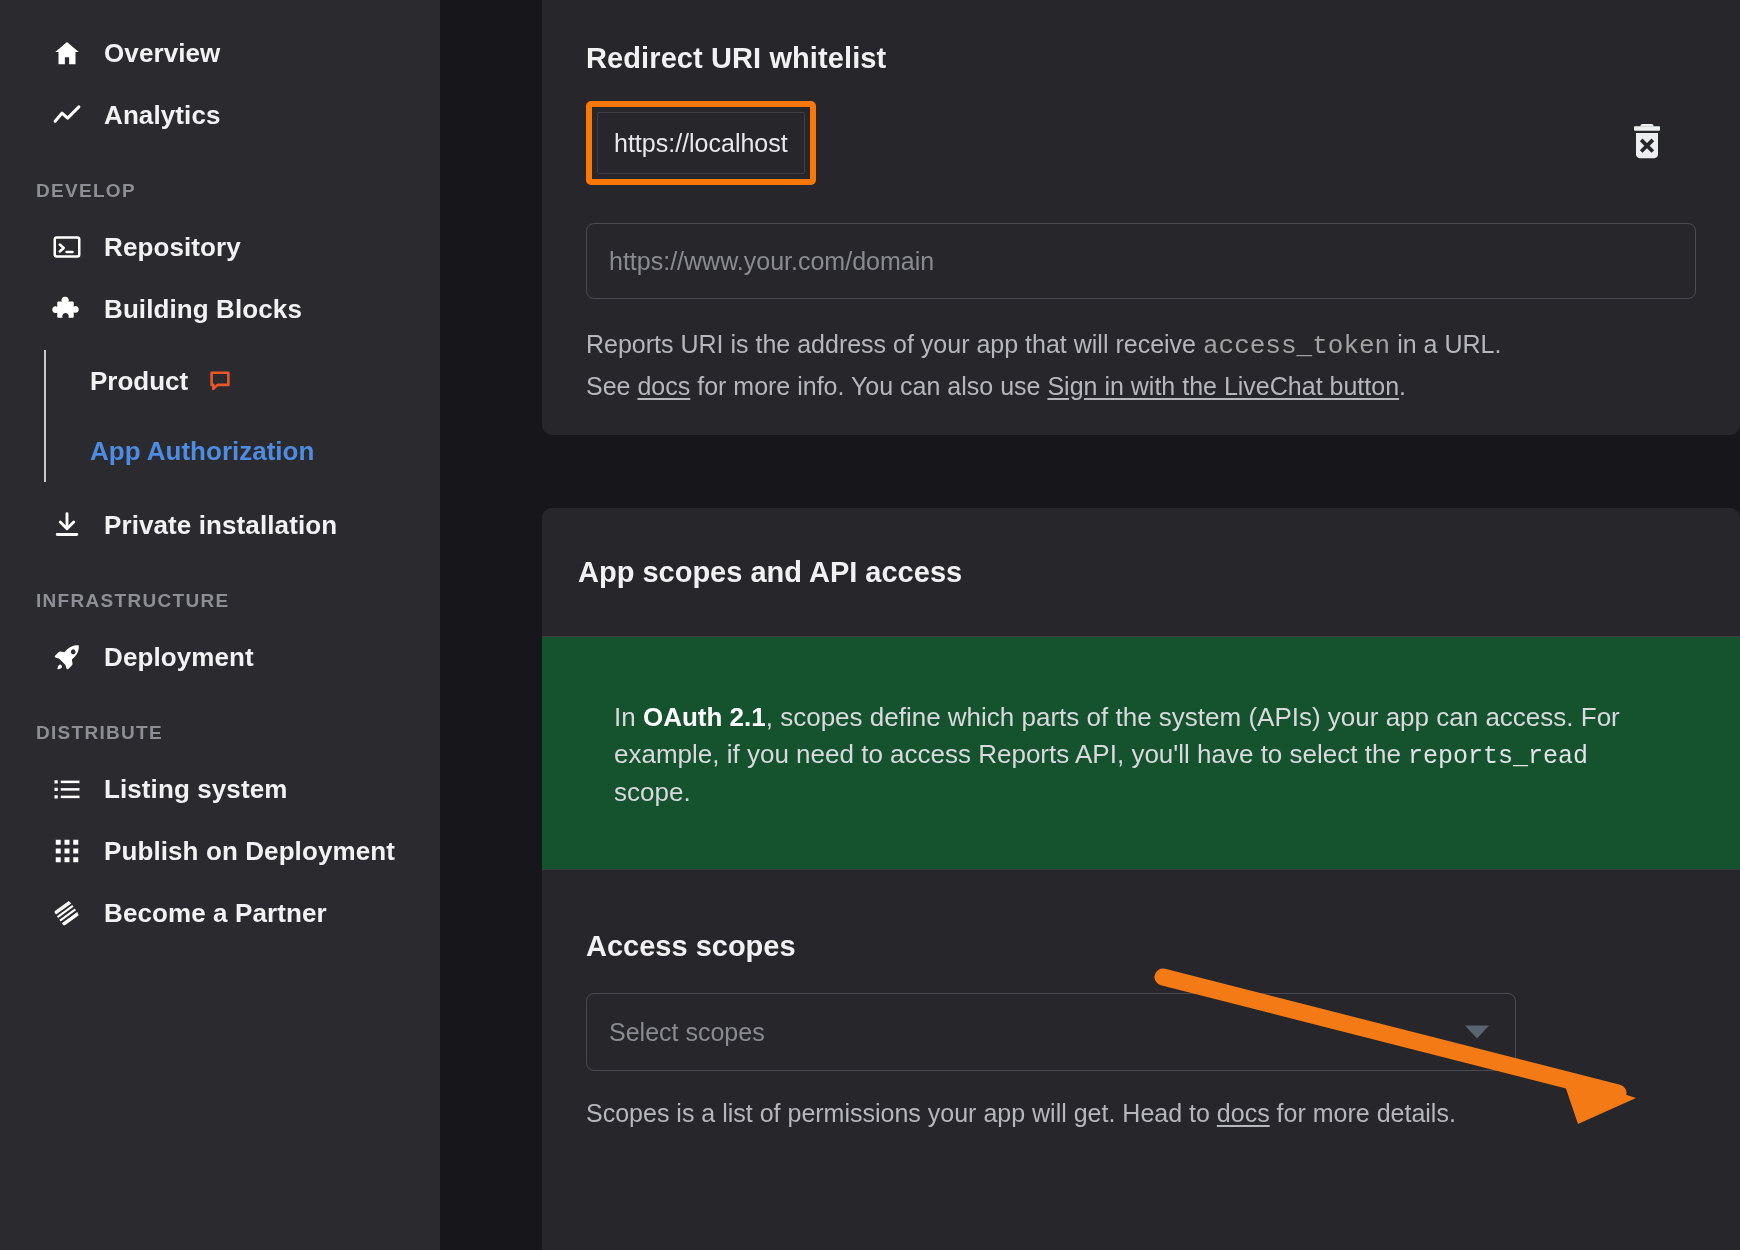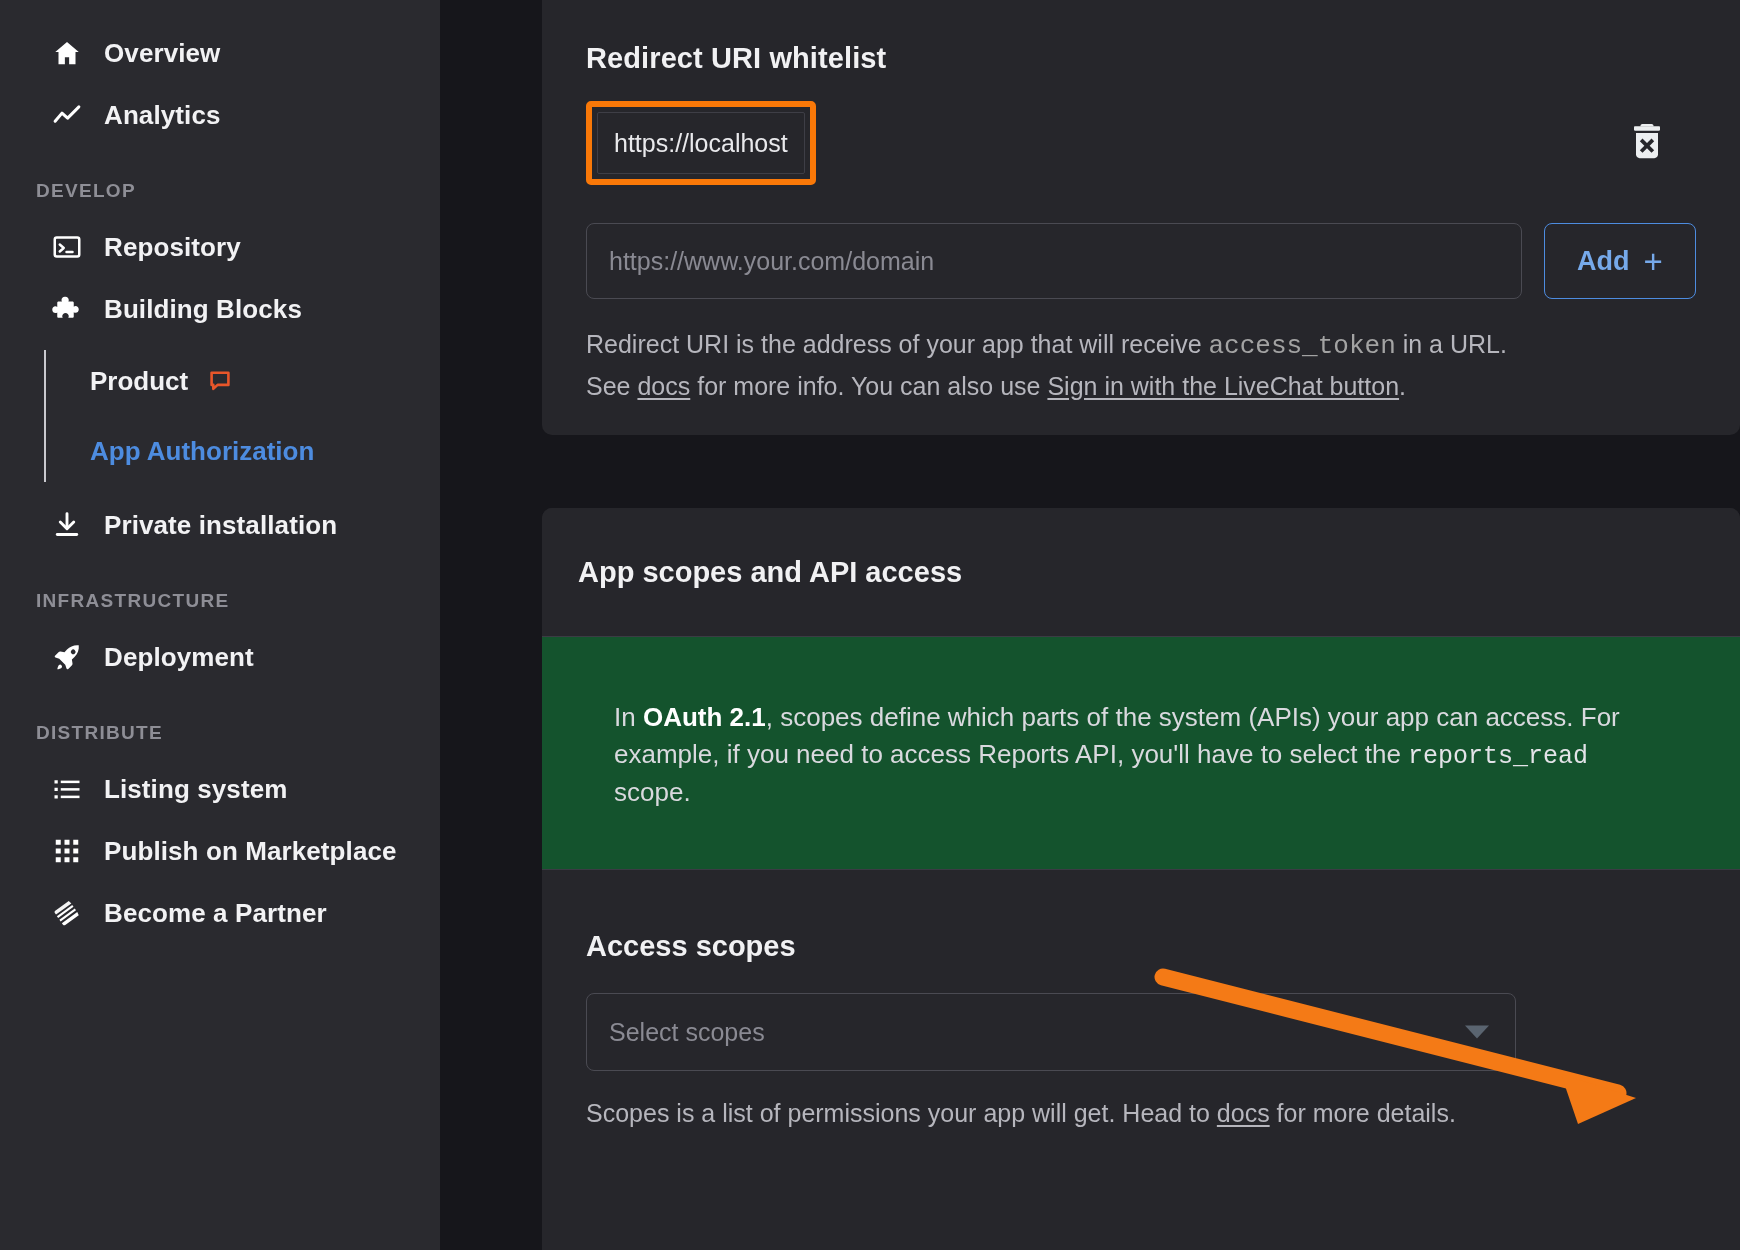--- a/index.html
+++ b/index.html
@@ -428,21 +428,21 @@
             <rect x="10" y="3" width="4" height="4"></rect>
             <rect x="17" y="3" width="4" height="4"></rect>
           <rect x="3" y="10" width="4" height="4"></rect>
             <rect x="10" y="10" width="4" height="4"></rect>
             <rect x="17" y="10" width="4" height="4"></rect>
           <rect x="3" y="17" width="4" height="4"></rect>
             <rect x="10" y="17" width="4" height="4"></rect>
             <rect x="17" y="17" width="4" height="4"></rect>
         </svg>
       </span>
-      <span class="label">Publish on Marketplace</span>
+      <span class="label">Publish on Deployment</span>
     </div>
 
     <div class="nav-item">
       <span class="nav-icon">
         <svg width="30" height="30" viewBox="0 0 24 24" fill="currentColor">
           <path d="M13.4 2.4 2.6 10.2c-.6.4-.7 1.2-.3 1.8l.9 1.2 12.3-8.9-2.1-1.9z" opacity="0.95"></path>
           <path d="M16.2 5.6 3.9 14.5l1 1.4 12.3-8.9-1-1.4z"></path>
           <path d="M18.2 8.4 5.9 17.3l1 1.4 12.3-8.9-1-1.4z"></path>
           <path d="M20.2 11.2 7.9 20.1l.9 1.2c.4.6 1.2.7 1.8.3l10.8-7.8-1.2-2.6z"></path>
         </svg>
@@ -465,27 +465,23 @@
             <rect x="4.2" y="3.6" width="15.6" height="2.6" rx="0.5"></rect>
             <path d="M9.2 2.2h5.6c.6 0 1.1.5 1.1 1.1v.4H8.1v-.4c0-.6.5-1.1 1.1-1.1z"></path>
             <path d="M5.4 7.6h13.2v12.9c0 1.2-1 2.2-2.2 2.2H7.6c-1.2 0-2.2-1-2.2-2.2V7.6z"></path>
             <path d="M9.3 10.9 12 13.6l2.7-2.7 1.6 1.6-2.7 2.7 2.7 2.7-1.6 1.6-2.7-2.7-2.7 2.7-1.6-1.6 2.7-2.7-2.7-2.7 1.6-1.6z" fill="#26262b"></path>
           </svg>
         </div>
       </div>
 
       <div class="input-row">
         <input class="text-input" type="text" placeholder="https://www.your.com/domain" style="">
-        <button class="add-btn">
-          <span>Add</span>
-          <span class="plus">+</span>
-        </button>
-      </div>
-
-      <p class="helper"><span>Redirect URI is the address of your app that will receive </span><span class="mono">access_token</span><span> in a URL. See </span><a class="ulink">docs</a><span> for more info. You can also use </span><a class="ulink">Sign in with the LiveChat button</a><span>.</span></p>
+      </div>
+
+      <p class="helper"><span>Reports URI is the address of your app that will receive </span><span class="mono">access_token</span><span> in a URL. See </span><a class="ulink">docs</a><span> for more info. You can also use </span><a class="ulink">Sign in with the LiveChat button</a><span>.</span></p>
     </section>
 
     <section class="card card-scopes">
       <div class="scopes-head">
         <span class="t">App scopes and API access</span>
       </div>
 
       <div class="scopes-body">
         <p><span>In </span><b>OAuth 2.1</b><span>, scopes define which parts of the system (APIs) your app can access. For example, if you need to access Reports API, you'll have to select the </span><span class="mono">reports_read</span><span> scope.</span></p>
       </div>

